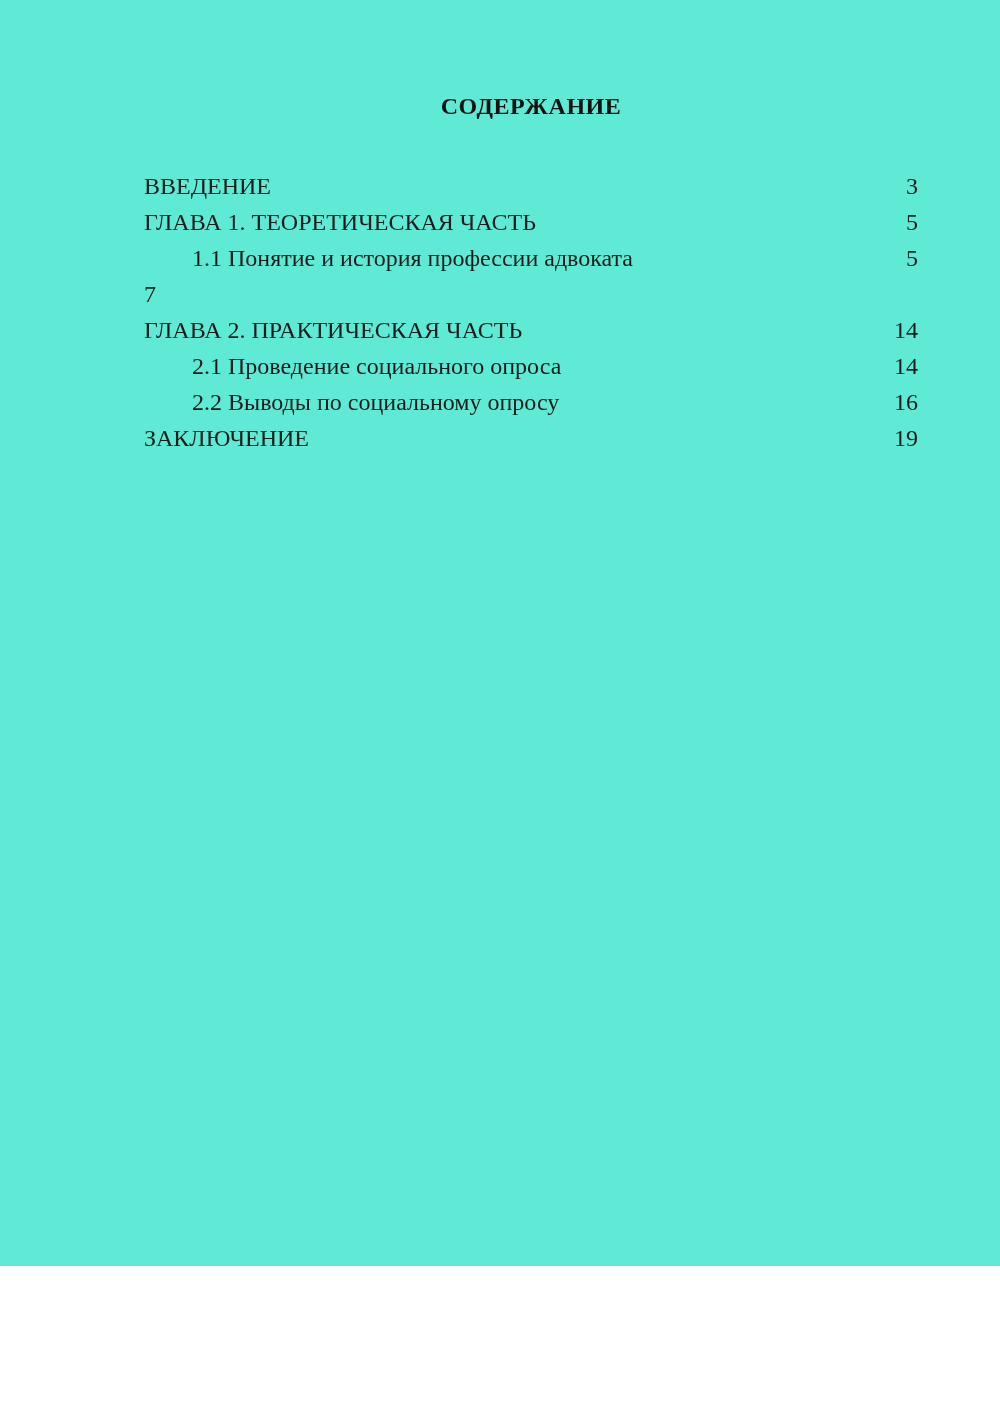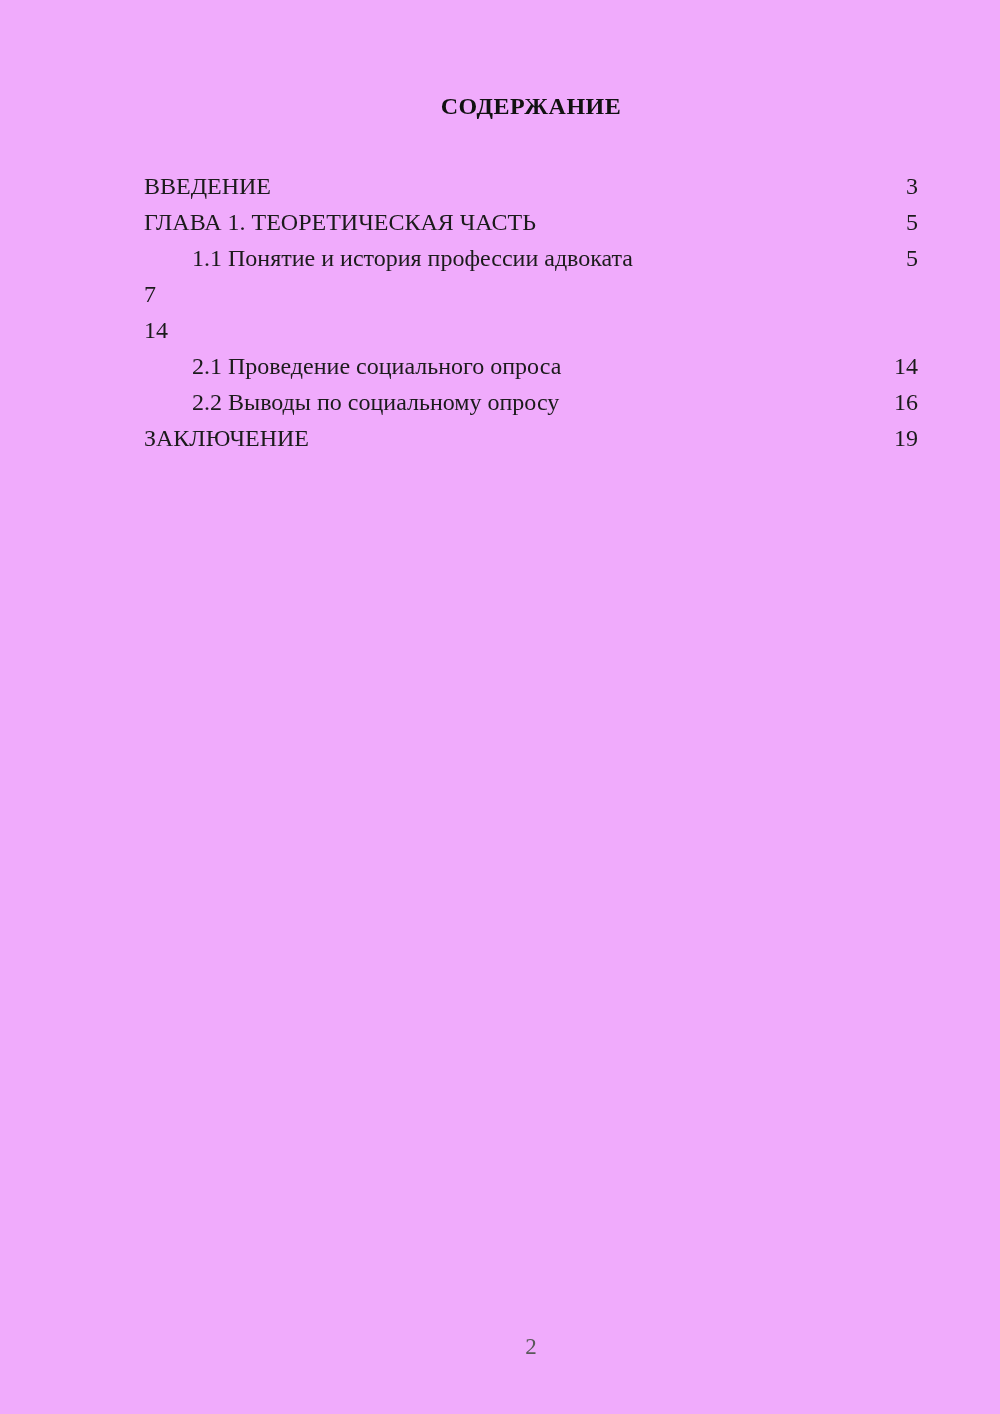--- a/index.html
+++ b/index.html
@@ -3,22 +3,22 @@
 <meta charset="utf-8">
 <style>
   html, body {
     margin: 0;
     padding: 0;
     background: #ffffff;
   }
   .page {
     position: relative;
     width: 1000px;
-    height: 1414px;
-    background: #f0abfc;
+    height: 1266px;
+    background: #5eead4;
     font-family: "Liberation Serif", "DejaVu Serif", serif;
     color: #1b1b1b;
     overflow: hidden;
   }
   .doc-title {
     position: absolute;
     top: 91px;
     left: 144px;
     width: 774px;
     margin: 0;
@@ -98,20 +98,21 @@
     <span class="toc-page">5</span>
   </div>
 
   <div class="toc-row level-1">
     <span class="toc-page">7</span>
   </div>
 
 
 
   <div class="toc-row level-0">
+    <span class="toc-title">ГЛАВА 2. ПРАКТИЧЕСКАЯ ЧАСТЬ</span>
     <span class="toc-page">14</span>
   </div>
 
   <div class="toc-row level-1">
     <span class="toc-title">2.1 Проведение социального опроса</span>
     <span class="toc-page">14</span>
   </div>
 
   <div class="toc-row level-1">
     <span class="toc-title">2.2 Выводы по социальному опросу</span>

